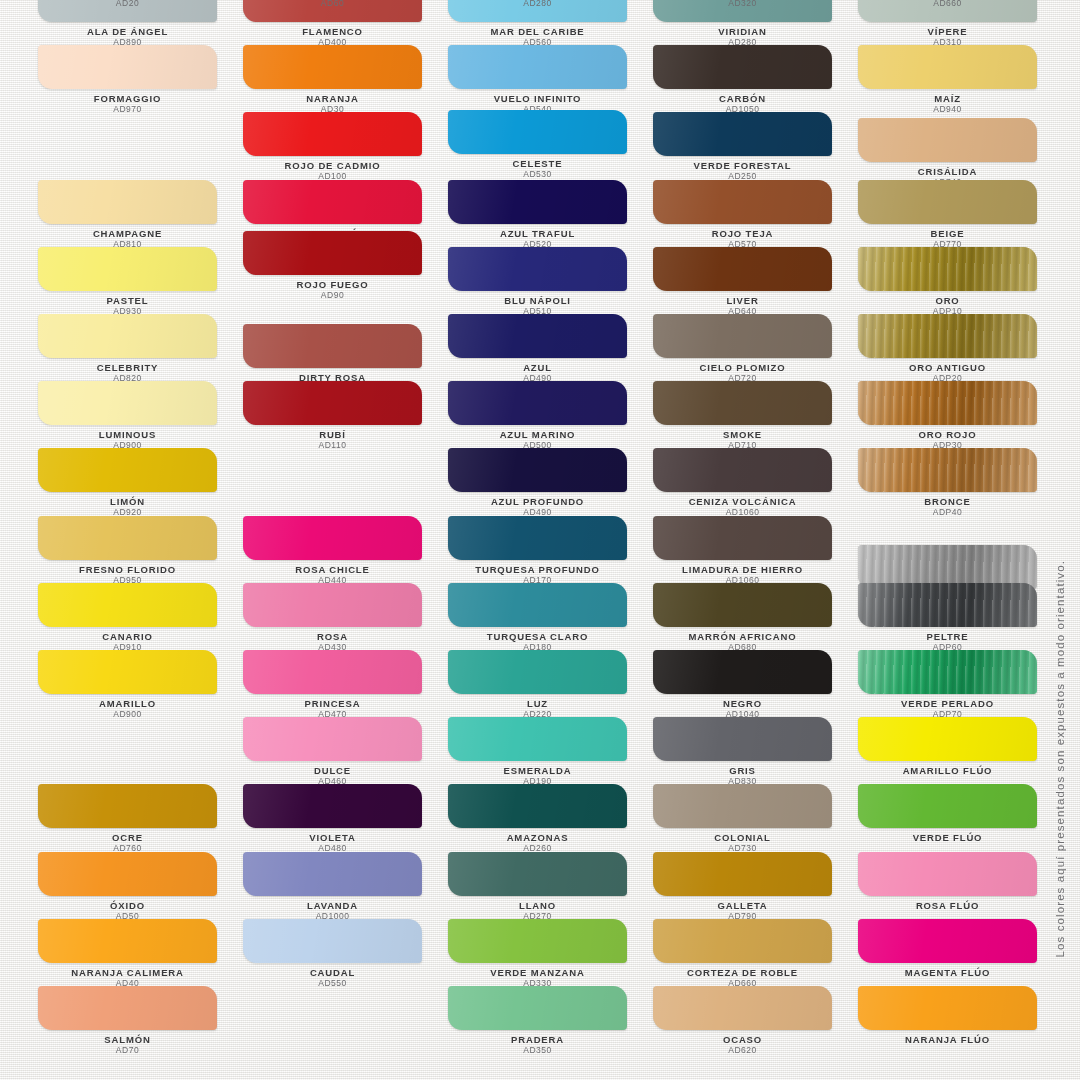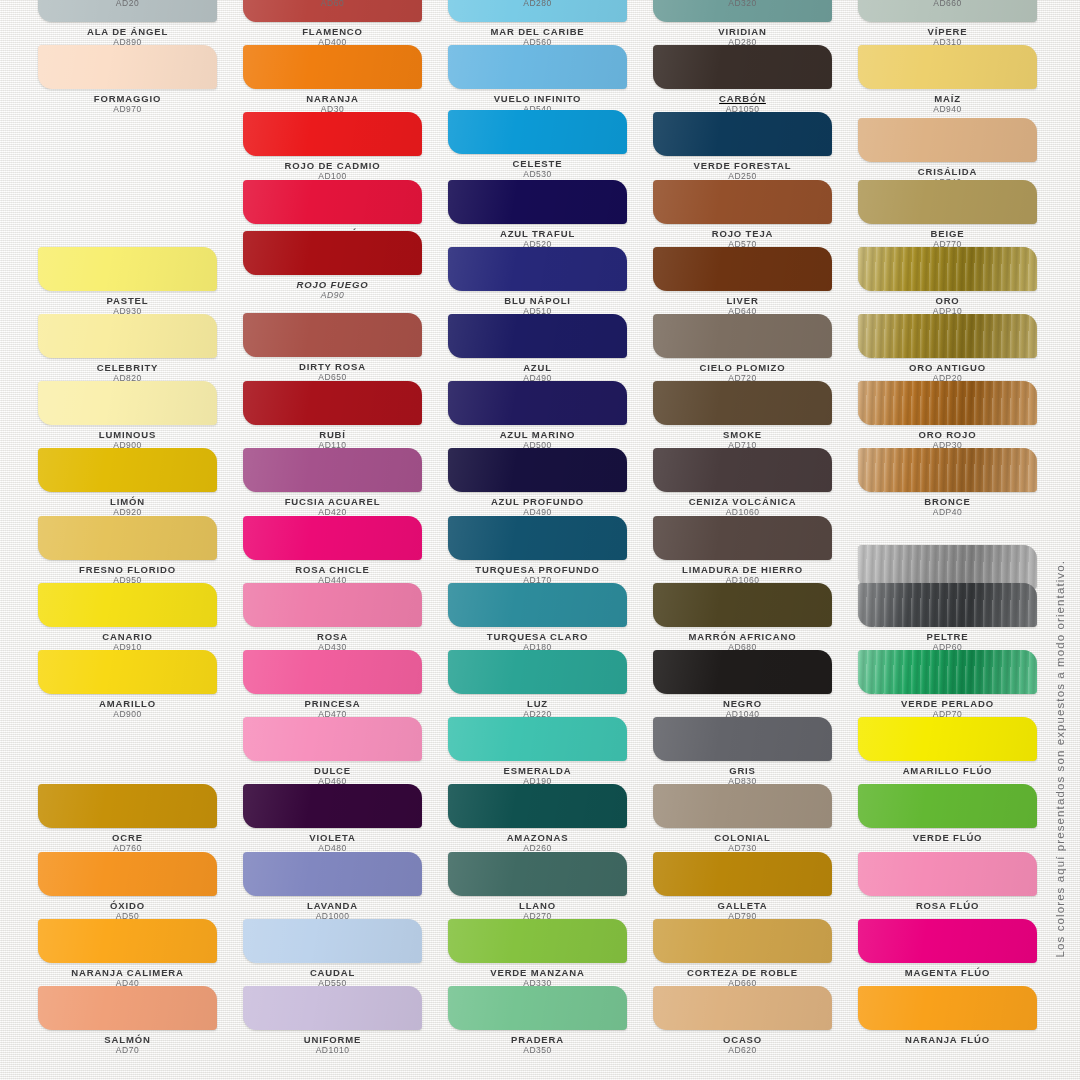--- a/index.html
+++ b/index.html
@@ -111,20 +111,29 @@
       </div>
       <div class="swatch-cell" style="position: absolute; left: 0px; top: 45.2px;">
         <div class="swatch-chip" style="background: rgb(251, 222, 200);">
           <div class="sheen"></div>
         </div>
         <div class="swatch-label">
           <span class="swatch-name">FORMAGGIO</span>
           <span class="swatch-code">AD970</span>
         </div>
       </div>
+      <div class="swatch-cell" style="position: absolute; left: 0px; top: 179.6px;">
+        <div class="swatch-chip" style="background: rgb(247, 223, 164);">
+          <div class="sheen"></div>
+        </div>
+        <div class="swatch-label">
+          <span class="swatch-name">CHAMPAGNE</span>
+          <span class="swatch-code">AD810</span>
+        </div>
+      </div>
       <div class="swatch-cell" style="position: absolute; left: 0px; top: 246.8px;">
         <div class="swatch-chip" style="background: rgb(248, 239, 114);">
           <div class="sheen"></div>
         </div>
         <div class="swatch-label">
           <span class="swatch-name">PASTEL</span>
           <span class="swatch-code">AD930</span>
         </div>
       </div>
       <div class="swatch-cell" style="position: absolute; left: 0px; top: 314px;">
@@ -251,56 +260,47 @@
       </div>
       <div class="swatch-cell" style="position: absolute; left: 0px; top: 179.6px;">
         <div class="swatch-chip" style="background: rgb(229, 20, 60);">
           <div class="sheen"></div>
         </div>
         <div class="swatch-label">
           <span class="swatch-name">BERMELLÓN</span>
           <span class="swatch-code">AD390</span>
         </div>
       </div>
-      <div class="swatch-cell" style="position: absolute; left: 0px; top: 231px; font-style: italic;">
+      <div class="swatch-cell" style="position: absolute; left: 0px; top: 231px;">
         <div class="swatch-chip" style="background: rgb(169, 15, 20);">
           <div class="sheen"></div>
         </div>
         <div class="swatch-label">
           <span class="swatch-name">ROJO FUEGO</span>
           <span class="swatch-code">AD90</span>
         </div>
       </div>
-      <div class="swatch-cell" style="position: absolute; left: 0px; top: 313px;">
+      <div class="swatch-cell" style="position: absolute; left: 0px; top: 324px;">
         <div class="swatch-chip" style="background: rgb(168, 81, 72);">
           <div class="sheen"></div>
         </div>
         <div class="swatch-label">
           <span class="swatch-name">DIRTY ROSA</span>
           <span class="swatch-code">AD650</span>
         </div>
       </div>
       <div class="swatch-cell" style="position: absolute; left: 0px; top: 381.2px;">
         <div class="swatch-chip" style="background: rgb(168, 18, 27);">
           <div class="sheen"></div>
         </div>
         <div class="swatch-label">
           <span class="swatch-name">RUBÍ</span>
           <span class="swatch-code">AD110</span>
         </div>
       </div>
-      <div class="swatch-cell" style="position: absolute; left: 0px; top: 448.4px;">
-        <div class="swatch-chip" style="background: rgb(165, 82, 140);">
-          <div class="sheen"></div>
-        </div>
-        <div class="swatch-label">
-          <span class="swatch-name">FUCSIA ACUAREL</span>
-          <span class="swatch-code">AD420</span>
-        </div>
-      </div>
       <div class="swatch-cell" style="position: absolute; left: 0px; top: 515.6px;">
         <div class="swatch-chip" style="background: rgb(236, 11, 118);">
           <div class="sheen"></div>
         </div>
         <div class="swatch-label">
           <span class="swatch-name">ROSA CHICLE</span>
           <span class="swatch-code">AD440</span>
         </div>
       </div>
       <div class="swatch-cell" style="position: absolute; left: 0px; top: 582.8px;">
@@ -348,29 +348,20 @@
           <span class="swatch-code">AD1000</span>
         </div>
       </div>
       <div class="swatch-cell" style="position: absolute; left: 0px; top: 918.8px;">
         <div class="swatch-chip" style="background: rgb(189, 211, 236);">
           <div class="sheen"></div>
         </div>
         <div class="swatch-label">
           <span class="swatch-name">CAUDAL</span>
           <span class="swatch-code">AD550</span>
-        </div>
-      </div>
-      <div class="swatch-cell" style="position: absolute; left: 0px; top: 986px;">
-        <div class="swatch-chip" style="background: rgb(203, 191, 221);">
-          <div class="sheen"></div>
-        </div>
-        <div class="swatch-label">
-          <span class="swatch-name">UNIFORME</span>
-          <span class="swatch-code">AD1010</span>
         </div>
       </div>
       <div class="swatch-label" style="position: absolute; top: -6px; left: 0px;">
         <span class="swatch-code">AD60</span>
       </div>
     </div>
     <div class="palette-column">
       <div class="swatch-cell" style="position: absolute; left: 0px; top: -22px;">
         <div class="swatch-chip" style="background: rgb(121, 203, 230);">
           <div class="sheen"></div>
@@ -522,21 +513,21 @@
     <div class="palette-column">
       <div class="swatch-cell" style="position: absolute; left: 0px; top: -22px;">
         <div class="swatch-chip" style="background: rgb(111, 158, 154);">
           <div class="sheen"></div>
         </div>
         <div class="swatch-label">
           <span class="swatch-name">VIRIDIAN</span>
           <span class="swatch-code">AD280</span>
         </div>
       </div>
-      <div class="swatch-cell" style="position: absolute; left: 0px; top: 45.2px; text-decoration: underline;">
+      <div class="swatch-cell" style="position: absolute; left: 0px; top: 45.2px;">
         <div class="swatch-chip" style="background: rgb(58, 47, 42);">
           <div class="sheen"></div>
         </div>
         <div class="swatch-label">
           <span class="swatch-name">CARBÓN</span>
           <span class="swatch-code">AD1050</span>
         </div>
       </div>
       <div class="swatch-cell" style="position: absolute; left: 0px; top: 112.4px;">
         <div class="swatch-chip" style="background: rgb(14, 58, 90);">

